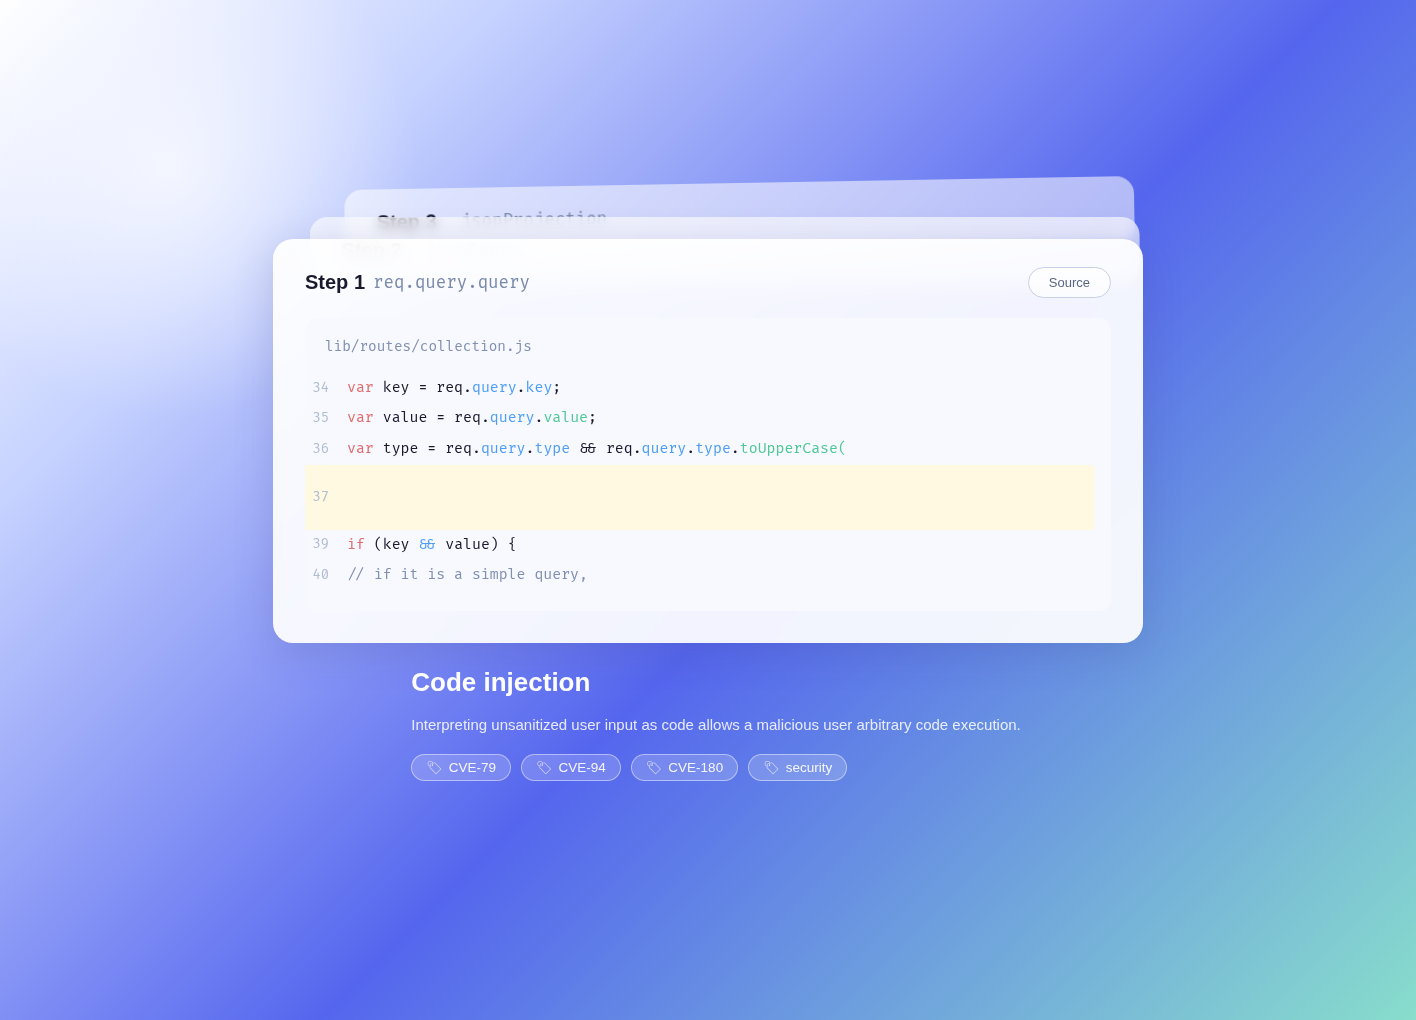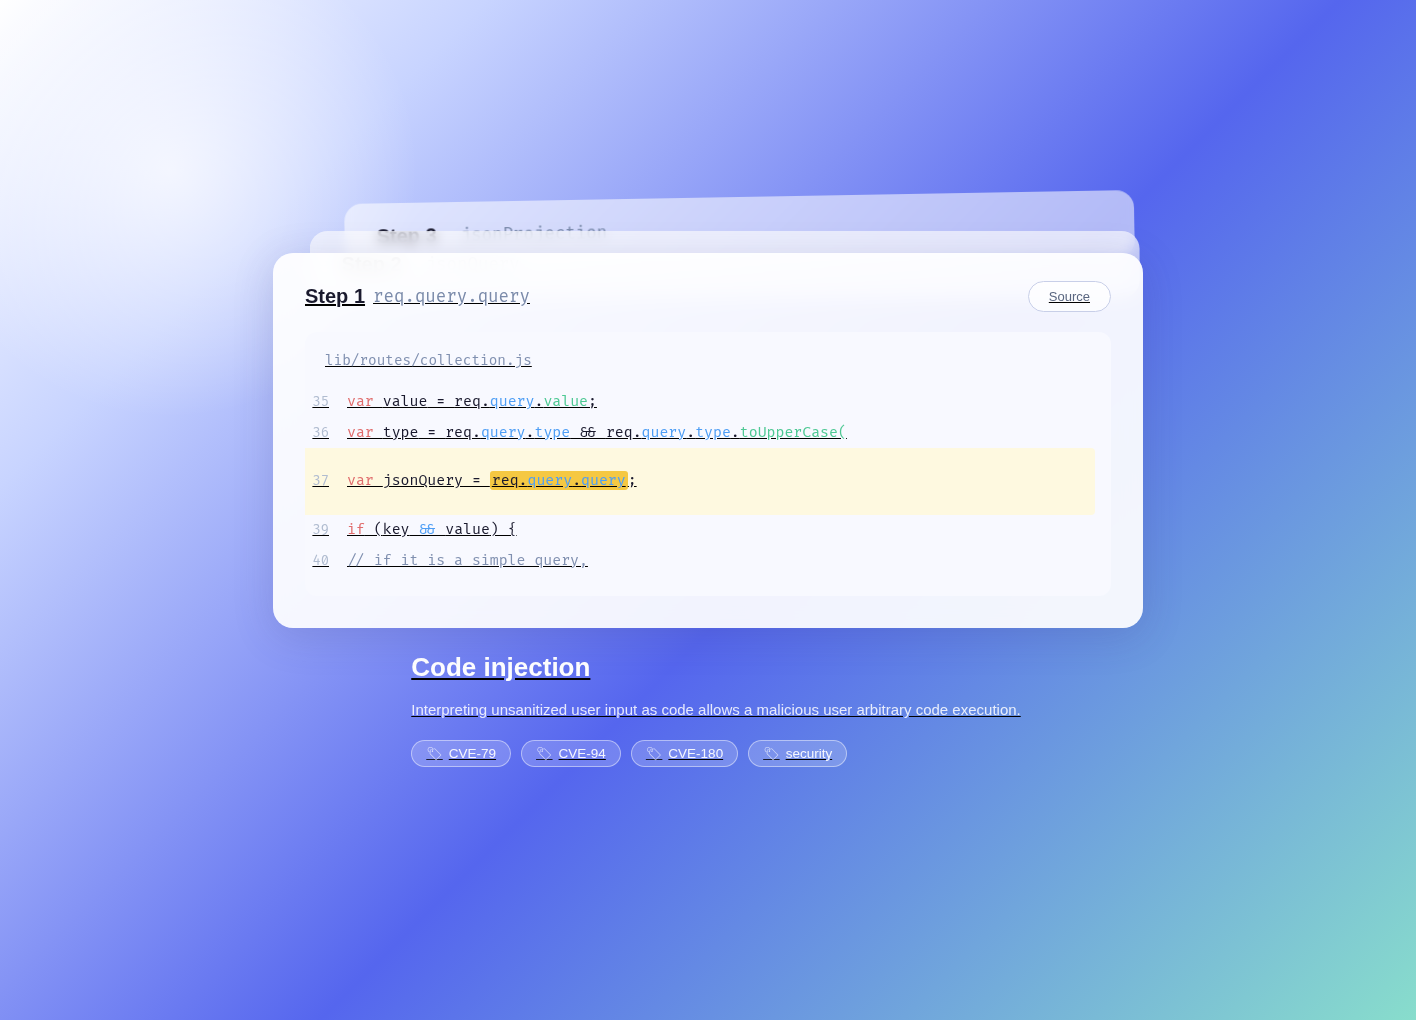--- a/index.html
+++ b/index.html
@@ -27,21 +27,20 @@
       background: radial-gradient(circle, rgba(255,255,255,0.7) 0%, transparent 70%);
       pointer-events: none;
     }
 
     .main-container {
       position: relative;
       width: 1025px;
       display: flex;
       flex-direction: column;
       align-items: center;
-      text-decoration: underline;
     }
 
     
     .card-step3 {
       position: absolute;
       top: -56px;
       left: 50%;
       transform: translateX(-46%) rotate(-1deg);
       width: 790px;
       background: rgba(255,255,255,0.55);
@@ -252,40 +251,43 @@
         <span class="step-label">Step 1</span>
         <span class="step-name">req.query.query</span>
       </div>
       <button class="source-button">Source</button>
     </div>
 
     <div class="code-panel">
       <div class="file-path">lib/routes/collection.js</div>
       <div class="code-lines">
 
+        <div class="code-line">
+          <span class="line-num">34</span>
+          <span class="line-code">
+            <span class="kw-var">var </span><span class="kw-name">key</span><span class="kw-punct"> = </span><span class="kw-name">req</span><span class="kw-punct">.</span><span class="kw-query">query</span><span class="kw-punct">.</span><span class="kw-query">key</span><span class="kw-punct">;</span>
+          </span>
+        </div>
 
         <div class="code-line">
           <span class="line-num">35</span>
           <span class="line-code">
             <span class="kw-var">var </span><span class="kw-name">value</span><span class="kw-punct"> = </span><span class="kw-name">req</span><span class="kw-punct">.</span><span class="kw-query">query</span><span class="kw-punct">.</span><span class="kw-value-name">value</span><span class="kw-punct">;</span>
           </span>
         </div>
 
         <div class="code-line">
           <span class="line-num">36</span>
           <span class="line-code">
             <span class="kw-var">var </span><span class="kw-name">type</span><span class="kw-punct"> = </span><span class="kw-name">req</span><span class="kw-punct">.</span><span class="kw-query">query</span><span class="kw-punct">.</span><span class="kw-type-name">type</span><span class="kw-punct"> &amp;&amp; </span><span class="kw-name">req</span><span class="kw-punct">.</span><span class="kw-query">query</span><span class="kw-punct">.</span><span class="kw-type-name">type</span><span class="kw-punct">.</span><span class="kw-method">toUpperCase(</span>
           </span>
         </div>
 
         <div class="code-line highlighted">
           <span class="line-num">37</span>
-          <span class="line-code">
-            <span class="kw-var">var </span><span class="kw-name">jsonQuery</span><span class="kw-punct"> = </span><span class="highlight-span"><span class="kw-name">req</span><span class="kw-punct">.</span><span class="kw-query">query</span><span class="kw-punct">.</span><span class="kw-query">query</span></span><span class="kw-punct">;</span>
-          </span>
         </div>
 
 
         <div class="code-line">
           <span class="line-num">39</span>
           <span class="line-code">
             <span class="kw-if">if</span><span class="kw-punct"> (</span><span class="kw-name">key</span><span class="kw-query"> &amp;&amp; </span><span class="kw-name">value</span><span class="kw-punct">) {</span>
           </span>
         </div>
 

